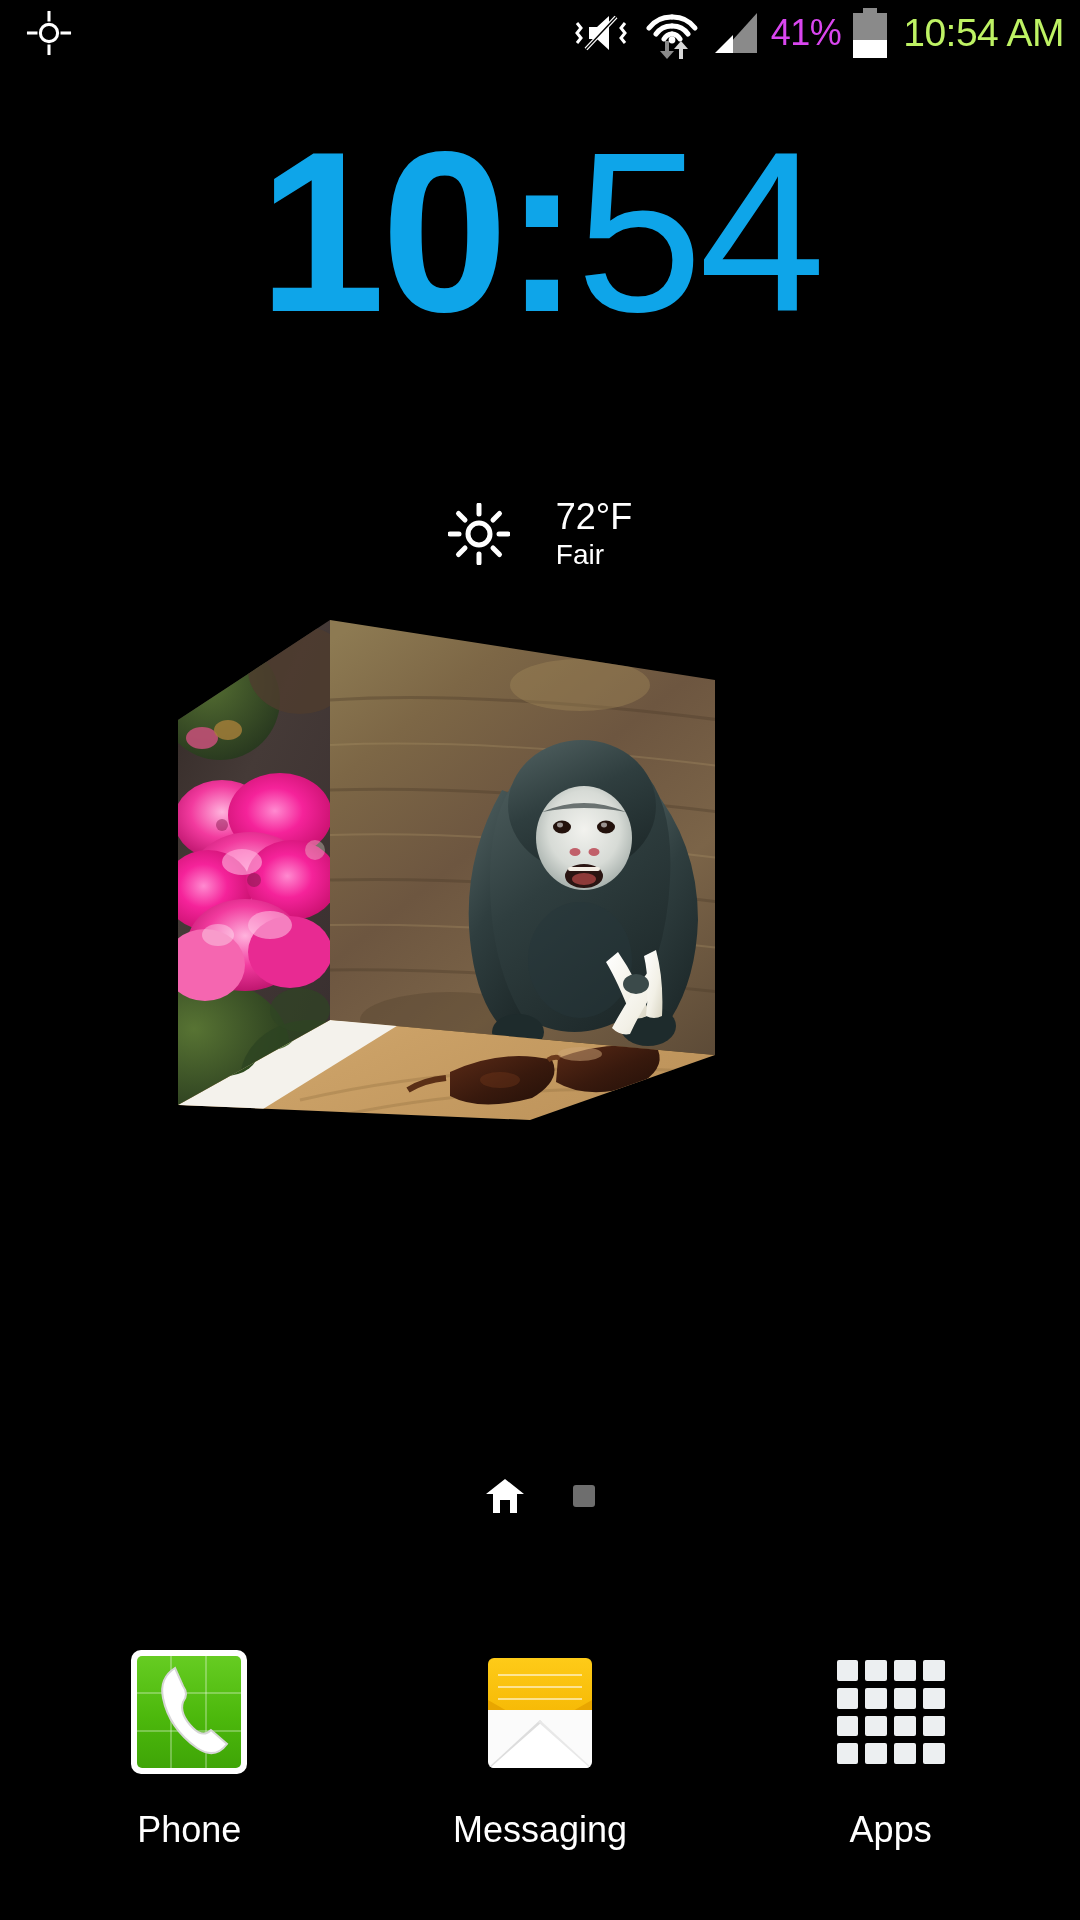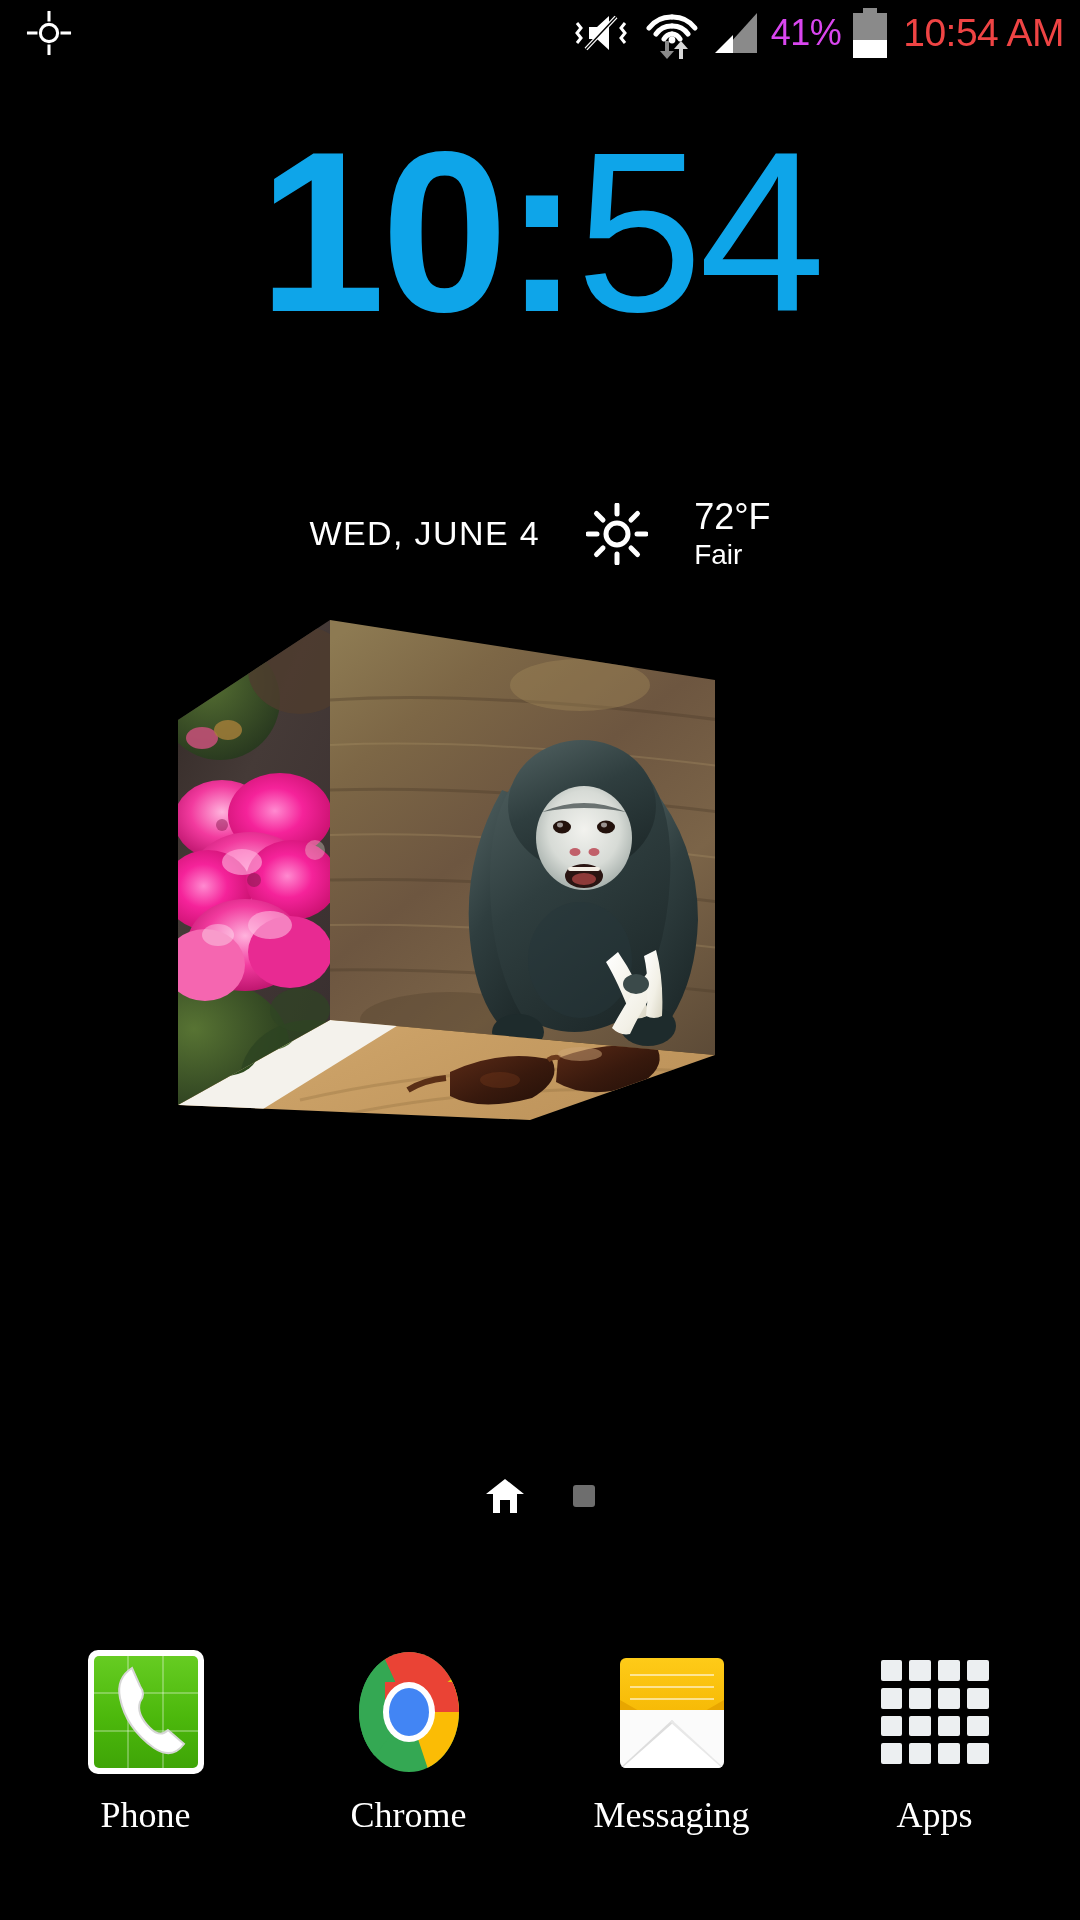--- a/index.html
+++ b/index.html
@@ -20,21 +20,21 @@
   #status-right {
     position:absolute; right:16px; top:0; height:66px;
     display:flex; align-items:center; gap:12px;
   }
   .sb-ico { display:block; }
   #battery-pct {
     color:#d946ef; font-size:36px; letter-spacing:-0.5px;
     font-family:"Liberation Sans", sans-serif;
   }
   #status-clock {
-    color:#ef4444; font-size:39px; letter-spacing:-0.5px;
+    color:#bef264; font-size:39px; letter-spacing:-0.5px;
     font-family:"Liberation Sans", sans-serif; margin-left:4px;
   }
   
   #battery-icon { position:relative; width:34px; height:50px; }
   #battery-nub { position:absolute; left:10px; top:0; width:14px; height:6px; background:#8a8a8a; }
   #battery-body { position:absolute; left:0; top:5px; width:34px; height:45px; background:#8a8a8a; overflow:hidden; }
   #battery-fill { position:absolute; left:0; bottom:0; width:34px; background:#ffffff; }
 
   
   #clock-widget {
@@ -82,22 +82,22 @@
     position:absolute; left:0; bottom:0; width:1080px; height:290px;
     display:flex; align-items:flex-start; justify-content:space-around;
     padding:0 14px;
   }
   .dock-item {
     width:196px; display:flex; flex-direction:column;
     align-items:center; padding-top:18px;
   }
   .dock-icon { width:128px; height:128px; position:relative; }
   .dock-label {
-    margin-top:18px; color:#fff; font-size:36px;
-    font-family:Liberation Serif, serif; white-space:nowrap;
+    margin-top:33px; color:#fff; font-size:36px;
+    font-family:Liberation Sans, sans-serif; white-space:nowrap;
   }
 
   
   .ph-base {
     position:absolute; left:6px; top:2px; width:116px; height:124px;
     background:#fff; border-radius:10px;
   }
   .ph-green {
     position:absolute; left:12px; top:8px; width:104px; height:112px;
     background:linear-gradient(180deg,#66cc22 0%, #4cb80c 55%, #3fa507 100%);
@@ -192,21 +192,20 @@
 
       <span id="status-clock">10:54 AM</span>
     </div>
   </div>
 
   <div id="clock-widget">
     <div id="clock-time"><span id="clock-hours">10</span><span id="clock-sep">:</span><span id="clock-minutes">54</span></div>
   </div>
 
   <div id="weather-row">
-    <span id="date-text">WED, JUNE 4</span>
 
     <svg id="sun-icon" viewBox="0 0 62 62">
       <circle cx="31" cy="31" r="11" fill="none" stroke="#fff" stroke-width="5"></circle>
       <g stroke="#fff" stroke-width="5" stroke-linecap="round">
         <line x1="31" y1="2" x2="31" y2="11"></line>
         <line x1="31" y1="51" x2="31" y2="60"></line>
         <line x1="2" y1="31" x2="11" y2="31"></line>
         <line x1="51" y1="31" x2="60" y2="31"></line>
         <line x1="10.5" y1="10.5" x2="17" y2="17"></line>
         <line x1="45" y1="45" x2="51.5" y2="51.5"></line>
@@ -424,41 +423,20 @@
           <div class="ph-grid-h" style="top:74px"></div>
         </div>
         <svg style="position:absolute;left:14px;top:10px" width="100" height="108" viewBox="0 0 100 108">
           <path d="M36 10 Q20 20 24 40 Q30 70 58 90 Q76 102 88 86 L72 72 Q64 80 54 70 Q40 56 44 44 Q50 36 44 28 Z" fill="#ffffff" stroke="#d6d6d6" stroke-width="2"></path>
         </svg>
       </div>
       <div class="dock-label">Phone</div>
     </div>
 
 
-    <div class="dock-item">
-      <div class="dock-icon">
-        <svg width="128" height="128" viewBox="0 0 128 128">
-          <defs>
-              <clipPath id="chromeCirc">
-                <ellipse cx="64" cy="64" rx="50" ry="60"></ellipse>
-              </clipPath>
-            </defs>
-          <g clip-path="url(#chromeCirc)">
-            <rect x="0" y="0" width="128" height="128" fill="#34a853"></rect>
-            <path d="M64 64 L128 14 L128 -10 L30 -10 Z" fill="#ea4335"></path>
-            <path d="M64 64 L128 14 L128 130 L86 130 Z" fill="#fbbc05"></path>
-            <path d="M64 64 L30 -10 L-10 40 L20 120 Z" fill="#34a853"></path>
-            <path d="M40 34 h88 v30 H40 Z" fill="#ea4335"></path>
-            <ellipse cx="64" cy="64" rx="26" ry="30" fill="#ffffff"></ellipse>
-            <ellipse cx="64" cy="64" rx="20" ry="24" fill="#4285f4"></ellipse>
-          </g>
-        </svg>
-      </div>
-      <div class="dock-label">Chrome</div>
-    </div>
 
     <div class="dock-item">
       <div class="dock-icon">
         <div class="msg-top">
           <div class="msg-line" style="top:16px"></div>
           <div class="msg-line" style="top:28px"></div>
           <div class="msg-line" style="top:40px"></div>
           <div class="msg-line" style="top:52px"></div>
         </div>
         <svg style="position:absolute;left:12px;top:52px" width="104" height="32" viewBox="0 0 104 32">

